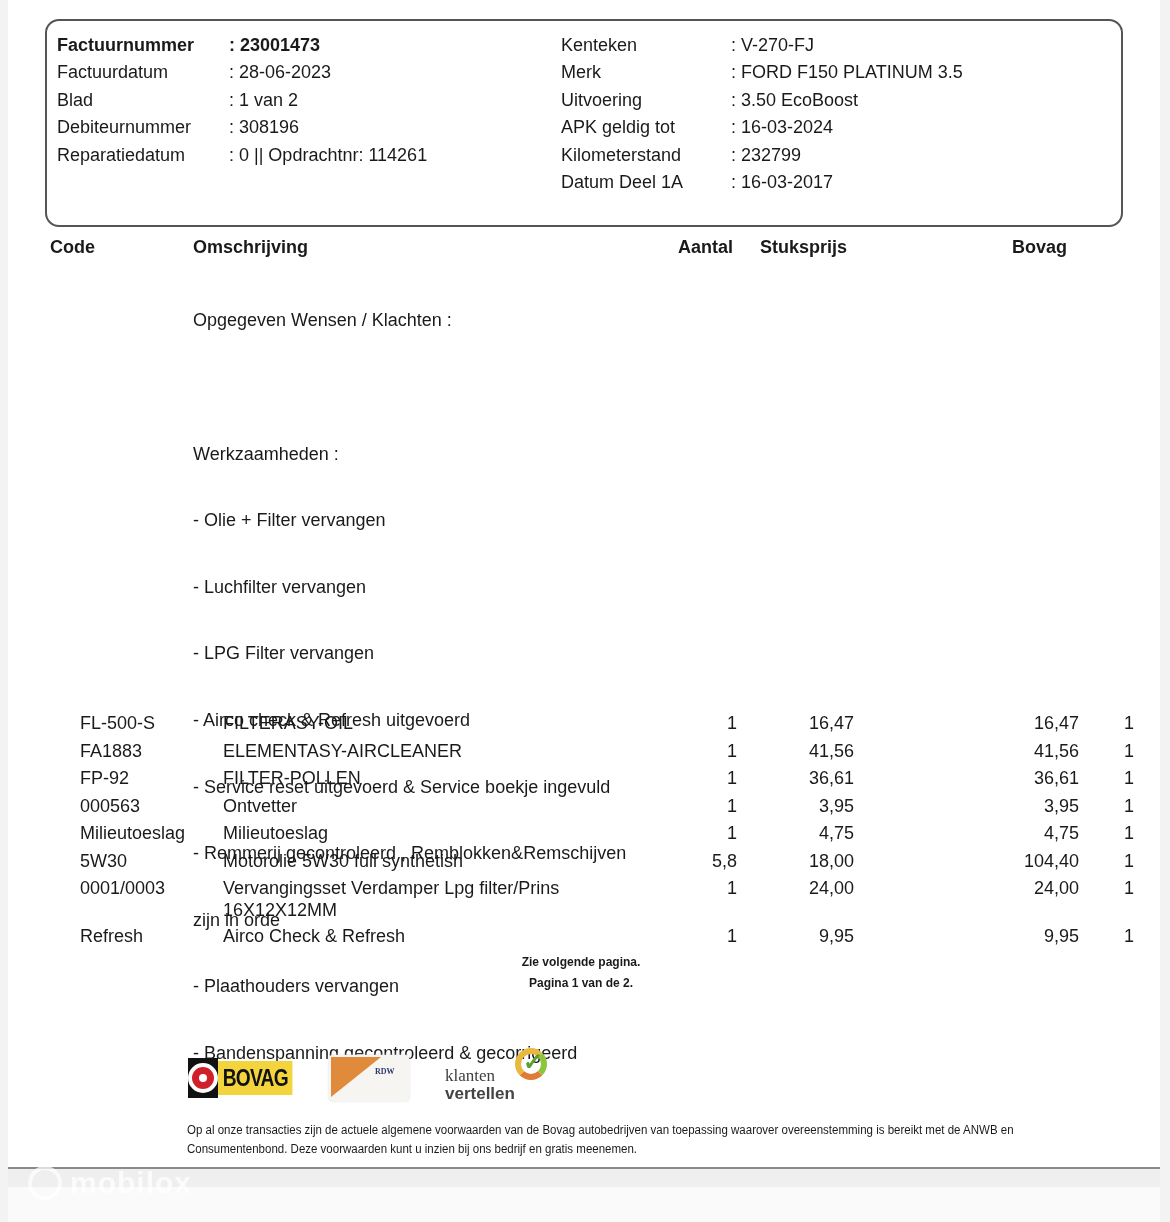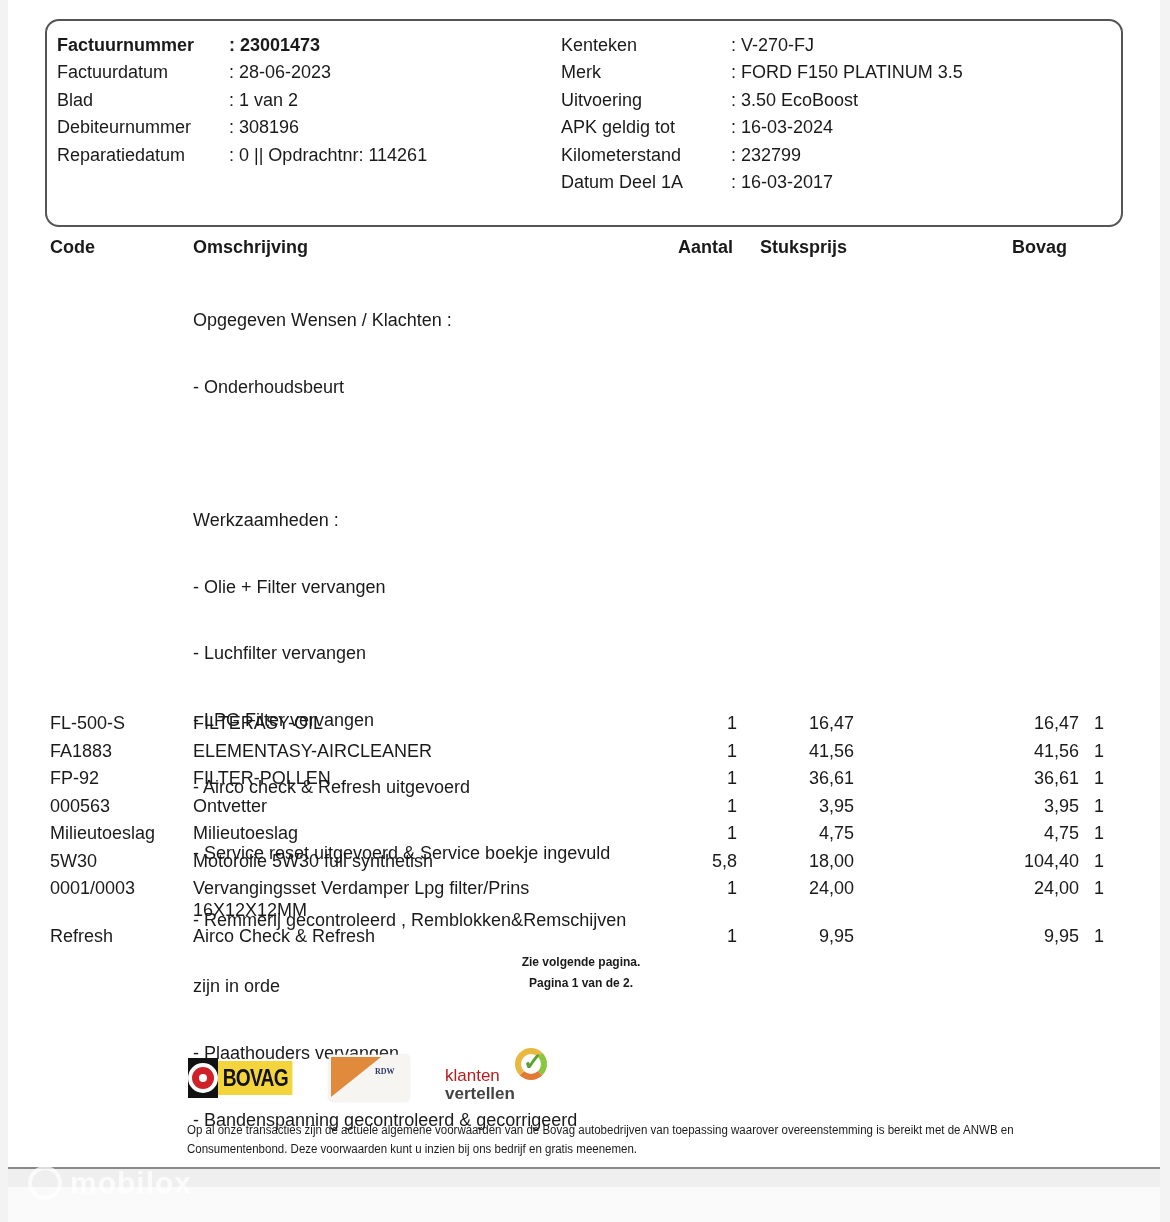--- a/index.html
+++ b/index.html
@@ -16,42 +16,42 @@
     .hrow { position: absolute; font-size: 18px; line-height: 22px; white-space: nowrap; }
     .hlabel { position: absolute; left: 0; }
     .hval { position: absolute; }
     .bold { font-weight: bold; }
 
     .col-head { position: absolute; top: 237px; font-size: 18px; font-weight: bold; text-align: right; }
 
     .desc-block { position: absolute; left: 193px; top: 265px; font-size: 18px; line-height: 22.2px; white-space: pre; }
 
     .row { position: absolute; left: 0; width: 1152px; font-size: 18px; line-height: 22px; }
-    .cell { position: absolute; top: 0; white-space: nowrap; }
+    .cell { position: absolute; top: 0; white-space: nowrap; margin-left: 30px; }
     .c-code { left: 42px; }
     .c-desc { left: 185px; }
     .c-qty { right: 415px; text-align: right; }
     .c-price { right: 298px; text-align: right; }
     .c-amount { right: 73px; text-align: right; }
     .c-vat { left: 1086px; }
 
     .page-note { position: absolute; left: 0; width: 1162px; text-align: center; font-size: 12px; font-weight: bold; }
 
     .logos { position: absolute; top: 1046px; left: 0; width: 1170px; height: 60px; }
     .logo { position: absolute; }
     .bovag { left: 188px; top: 12px; width: 106px; height: 40px; display: flex; align-items: center; justify-content: space-between; }
     .bovag .bv-black { width: 40px; height: 40px; background: #111; display: flex; align-items: center; justify-content: center; }
     .bovag .bv-ring { width: 30px; height: 30px; border-radius: 50%; background: #d0212a; border: 4px solid #fff; display: flex; align-items: center; justify-content: center; }
     .bovag .bv-dot { width: 8px; height: 8px; border-radius: 50%; background: #fff; }
     .bovag .bv-text { height: 34px; background: #f4d43c; color: #111; font-weight: bold; font-size: 24px; line-height: 34px; padding: 0 6px; letter-spacing: -1px; transform: scaleX(0.8); transform-origin: left; font-family: "Liberation Sans Narrow", "Liberation Sans", sans-serif; }
     .rdw { left: 329px; top: 9px; width: 80px; height: 46px; background: #f7f5f2; border-radius: 4px; box-shadow: 0 0 3px #ddd; }
     .rdw .rdw-orange { position: absolute; left: 2px; top: 2px; width: 0; height: 0; border-left: 50px solid #e08a3c; border-bottom: 40px solid transparent; }
     .rdw .rdw-label { position: absolute; left: 46px; top: 12px; font-family: "Liberation Serif", serif; font-size: 8px; font-weight: bold; color: #2a3a6a; text-align: right; }
     .kv { left: 445px; top: 2px; width: 110px; height: 56px; }
-    .kv .kv-l1 { position: absolute; left: 0; top: 18px; font-size: 17px; color: #b91c1c; }
+    .kv .kv-l1 { position: absolute; left: 0; top: 18px; font-size: 17px; color: #404040; font-family: Liberation Serif, serif; }
     .kv .kv-l2 { position: absolute; left: 0; top: 36px; font-size: 17px; font-weight: bold; color: #444; }
     .kv .kv-ring { position: absolute; left: 70px; top: 0; width: 32px; height: 32px; border-radius: 50%; border: 6px solid #e9b840; border-right-color: #8cc63f; border-bottom-color: #e07a35; }
     .kv .kv-check { position: absolute; left: 78px; top: 0; color: #5aa02c; font-size: 24px; font-weight: bold; }
     .pietersen { left: 585px; top: 4px; width: 117px; height: 50px; border-radius: 50%; background: radial-gradient(ellipse at 50% 35%, #c43a3a 0%, #8a1414 60%, #5a0c0c 100%); border: 3px solid #c8c8c8; box-shadow: 0 0 3px #999; display: flex; align-items: center; justify-content: center; }
     .pietersen span { font-family: "Liberation Serif", serif; font-style: italic; font-weight: bold; color: #e8d0d0; font-size: 15px; }
 
     .terms { position: absolute; left: 187px; top: 1121px; width: 900px; font-size: 12.5px; line-height: 19px; color: #1a1a1a; transform: scaleX(0.92); transform-origin: left; }
   </style>
 </head>
 <body>
@@ -107,21 +107,20 @@
 </div>
 
 <div class="col-head" style="left:50px;">Code</div>
 <div class="col-head" style="left:193px;">Omschrijving</div>
 <div class="col-head" style="left:678px;">Aantal</div>
 <div class="col-head" style="left:760px;">Stuksprijs</div>
 <div class="col-head" style="left:1012px;">Bovag</div>
 
 <div class="desc-block">
   <div>Opgegeven Wensen / Klachten :</div>
-  <div>- Onderhoudsbeurt</div>
   <div style="height:22.2px;"></div>
   <div>Werkzaamheden :</div>
   <div>- Olie + Filter vervangen</div>
   <div>- Luchfilter vervangen</div>
   <div>- LPG Filter vervangen</div>
   <div>- Airco check &amp; Refresh uitgevoerd</div>
   <div>- Service reset uitgevoerd &amp; Service boekje ingevuld</div>
   <div>- Remmerij gecontroleerd , Remblokken&amp;Remschijven</div>
   <div>zijn in orde</div>
   <div>- Plaathouders vervangen</div>

